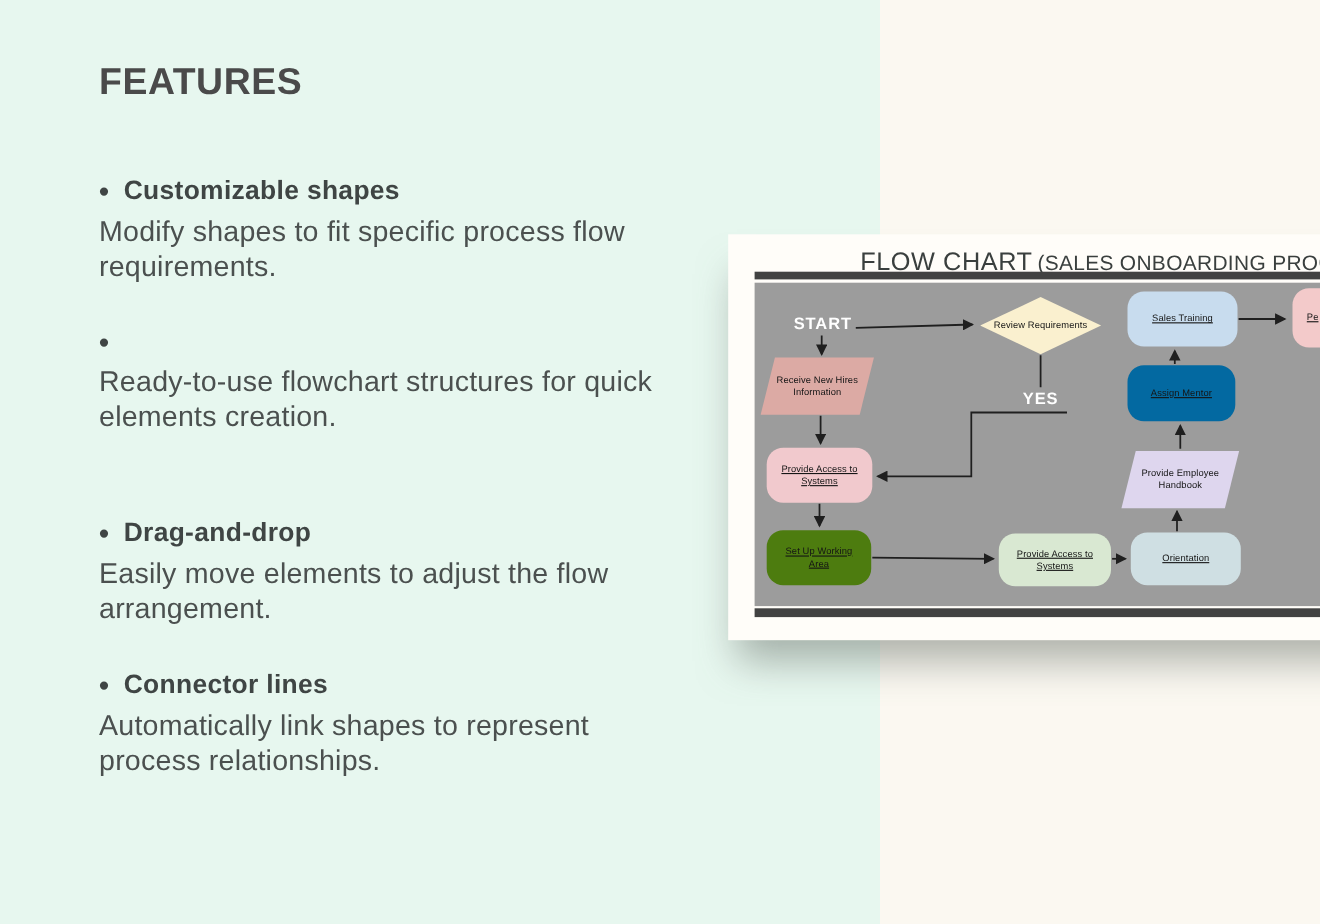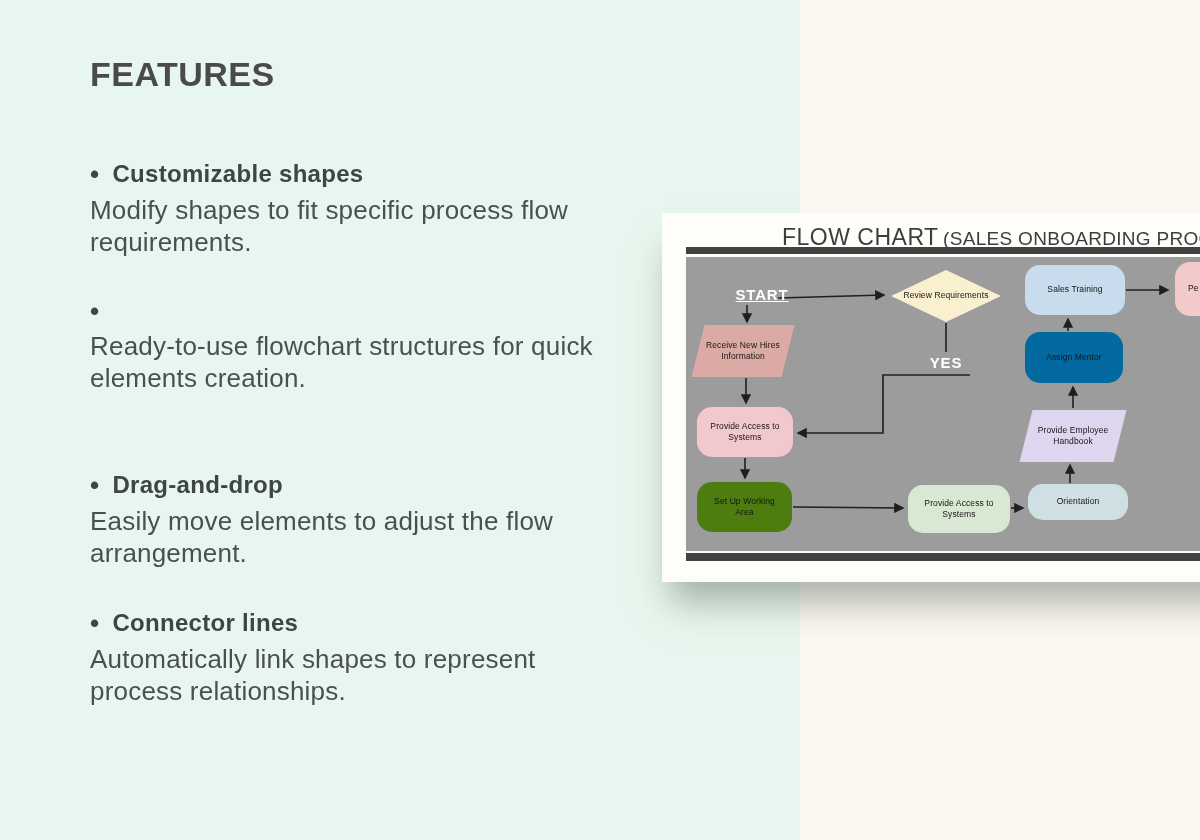--- a/index.html
+++ b/index.html
@@ -64,21 +64,21 @@
   .fc-panel {
     position: absolute; left: 24px; top: 44px; width: 576px; height: 294px;
     background: #9c9c9c; overflow: hidden;
   }
   .fc-panel svg { position: absolute; left: 0; top: 0; }
 
   
   .node { position: absolute; display: flex; align-items: center; justify-content: center;
           text-align: center; color: #151515; font-size: 8.5px; line-height: 1.3;
           letter-spacing: 0.1px; }
-  .node.rect { border-radius: 15px; padding: 18px 5px; }
+  .node.rect { border-radius: 15px; padding: 18px 5px; text-decoration: underline; }
   .node.rect.align-left { justify-content: flex-start; text-align: left; padding-left: 9px; }
   .node.diamond .shape-bg, .node.parallelogram .shape-bg {
     position: absolute; left: 0; top: 0; width: 100%; height: 100%;
   }
   .node.diamond .shape-bg { clip-path: polygon(50% 0, 100% 50%, 50% 100%, 0 50%); }
   .node.parallelogram .shape-bg { transform: skewX(-14deg); }
   .node .node-label { position: relative; padding: 0 4px; }
   .node.flow-label { color: #ffffff; font-size: 15px; font-weight: bold; letter-spacing: 0.8px; }
 </style>
 </head>
@@ -141,41 +141,41 @@
         <polyline points="260,66 260,95" fill="none" stroke="#1f1f1f" stroke-width="1.6"></polyline>
         <polyline points="284,118 197,118 197,176 112,176" fill="none" stroke="#1f1f1f" stroke-width="1.6" marker-end="url(#arrowhead)"></polyline>
         <polyline points="107,250 217,251" fill="none" stroke="#1f1f1f" stroke-width="1.6" marker-end="url(#arrowhead)"></polyline>
         <polyline points="325,251 337,251" fill="none" stroke="#1f1f1f" stroke-width="1.6" marker-end="url(#arrowhead)"></polyline>
         <polyline points="384,226 384,208" fill="none" stroke="#1f1f1f" stroke-width="1.6" marker-end="url(#arrowhead)"></polyline>
         <polyline points="387,151 387,130" fill="none" stroke="#1f1f1f" stroke-width="1.6" marker-end="url(#arrowhead)"></polyline>
         <polyline points="382,74 382,62" fill="none" stroke="#1f1f1f" stroke-width="1.6" marker-end="url(#arrowhead)"></polyline>
         <polyline points="440,33 482,33" fill="none" stroke="#1f1f1f" stroke-width="1.6" marker-end="url(#arrowhead)"></polyline>
       </svg>
     <div id="node-layer">
-        <div class="node flow-label" style="left: 48px; top: 29px; width: 56px; height: 18px; text-decoration: underline;">
+        <div class="node flow-label" style="left: 34px; top: 29px; width: 56px; height: 18px;">
           <span class="node-label">START</span>
         </div>
         <div class="node diamond" style="left: 205px; top: 13px; width: 110px; height: 52px;">
           <div class="shape-bg" style="background: rgb(250, 240, 207);"></div>
           <span class="node-label">Review Requirements</span>
         </div>
         <div class="node parallelogram" style="left: 12px; top: 68px; width: 90px; height: 52px;">
           <div class="shape-bg" style="background: rgb(220, 170, 164);"></div>
           <span class="node-label">Receive New Hires Information</span>
         </div>
         <div class="node rect" style="left: 11px; top: 150px; width: 96px; height: 50px; background: rgb(241, 201, 205);">
           <span class="node-label">Provide Access to Systems</span>
         </div>
         <div class="node rect" style="left: 11px; top: 225px; width: 95px; height: 50px; background: #4d7c0f;">
           <span class="node-label">Set Up Working Area</span>
         </div>
         <div class="node rect" style="left: 222px; top: 228px; width: 102px; height: 48px; background: rgb(217, 232, 210);">
           <span class="node-label">Provide Access to Systems</span>
         </div>
-        <div class="node rect" style="left: 342px; top: 227px; width: 100px; height: 36px; background: rgb(207, 223, 227);">
+        <div class="node rect" style="left: 342px; top: 227px; width: 100px; height: 48px; background: rgb(207, 223, 227);">
           <span class="node-label">Orientation</span>
         </div>
         <div class="node parallelogram" style="left: 340px; top: 153px; width: 94px; height: 52px;">
           <div class="shape-bg" style="background: rgb(222, 214, 238);"></div>
           <span class="node-label">Provide Employee Handbook</span>
         </div>
         <div class="node rect" style="left: 339px; top: 75px; width: 98px; height: 51px; background: #0369a1;">
           <span class="node-label">Assign Mentor</span>
         </div>
         <div class="node rect" style="left: 339px; top: 8px; width: 100px; height: 50px; background: rgb(200, 220, 238);">

